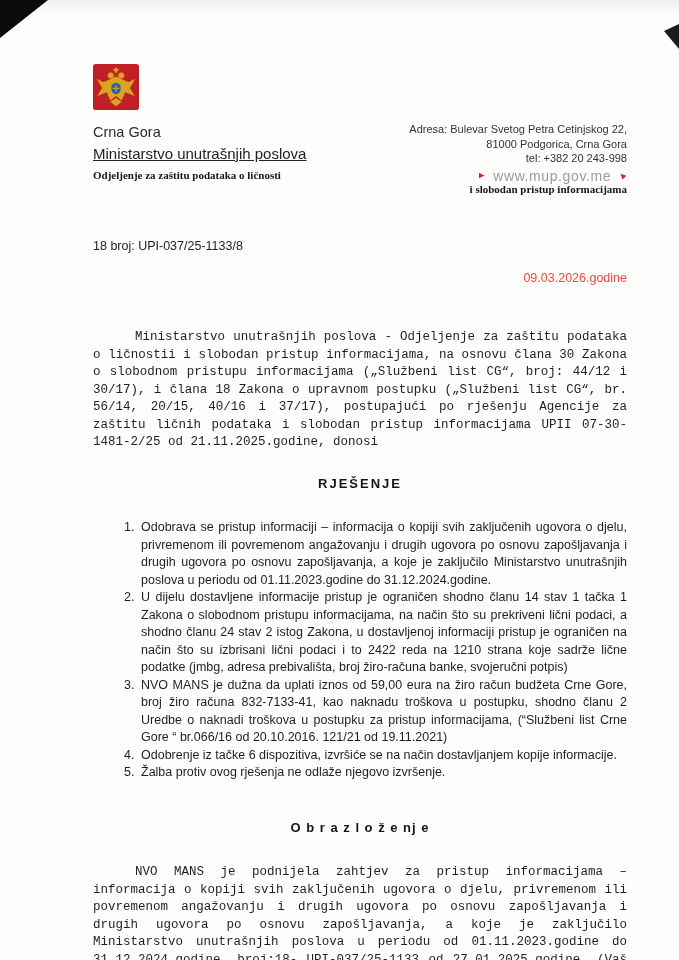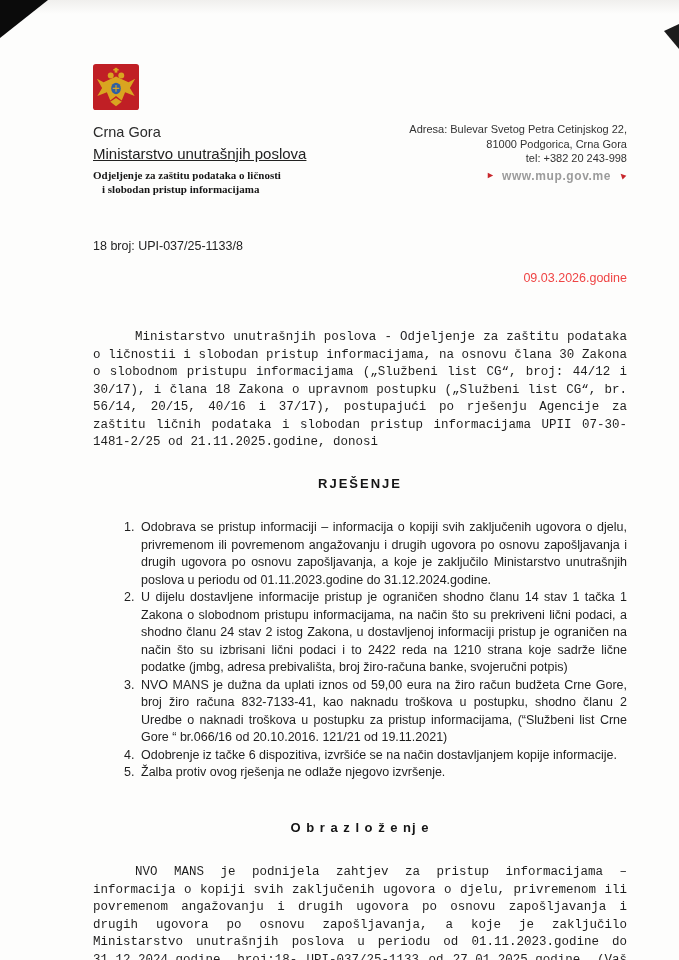--- a/index.html
+++ b/index.html
@@ -35,31 +35,31 @@
   .header-left { display:flex; gap:13px;flex-direction:column; }
   .coa { width:46px; height:46px; flex:0 0 46px; margin-top:2px; }
   .coa svg { width:46px; height:46px; display:block; }
   .country { font-size:14.5px; color:#2b2b2b; margin-top:1px; }
   .ministry { font-size:15px; color:#222; margin-top:5px;text-decoration:underline; }
   .dept {
     margin-top:6px;
     font-family:"Liberation Serif", serif;
     font-weight:bold; font-size:11px; line-height:14px; color:#161616;
   }
-  .dept-line2 { padding-left:9px; }
+  .dept-line2 { padding-left:9px;text-align:right; }
 
   .header-right {
     position:absolute; right:0; top:60px;
     text-align:right; font-size:11px; line-height:14.5px; color:#333;
   }
   .website-row {
     margin-top:3px;
     display:flex; justify-content:flex-end; align-items:center; gap:7px;
   }
-  .website { color:#9b9b9b; font-weight:bold; letter-spacing:0.6px; font-size:12px; }
+  .website { color:#9b9b9b; font-weight:normal; letter-spacing:0.6px; font-size:14px; }
   .arrow { color:#c8262b; font-size:9px; line-height:9px; }
   .arrow-r { display:inline-block; transform:rotate(225deg); }
 
   
   .doc-body { margin:0 52px 0 93px; font-size:12.5px; line-height:17.5px; }
   .case-number { margin-top:64px; color:#222; }
   .doc-date { text-align:right; margin-top:14px; color:#ef4444; }
   .para { margin-top:42px; text-align:justify;font-family:Liberation Mono, monospace; }
   .indent { text-indent:42px; }
   .title {

